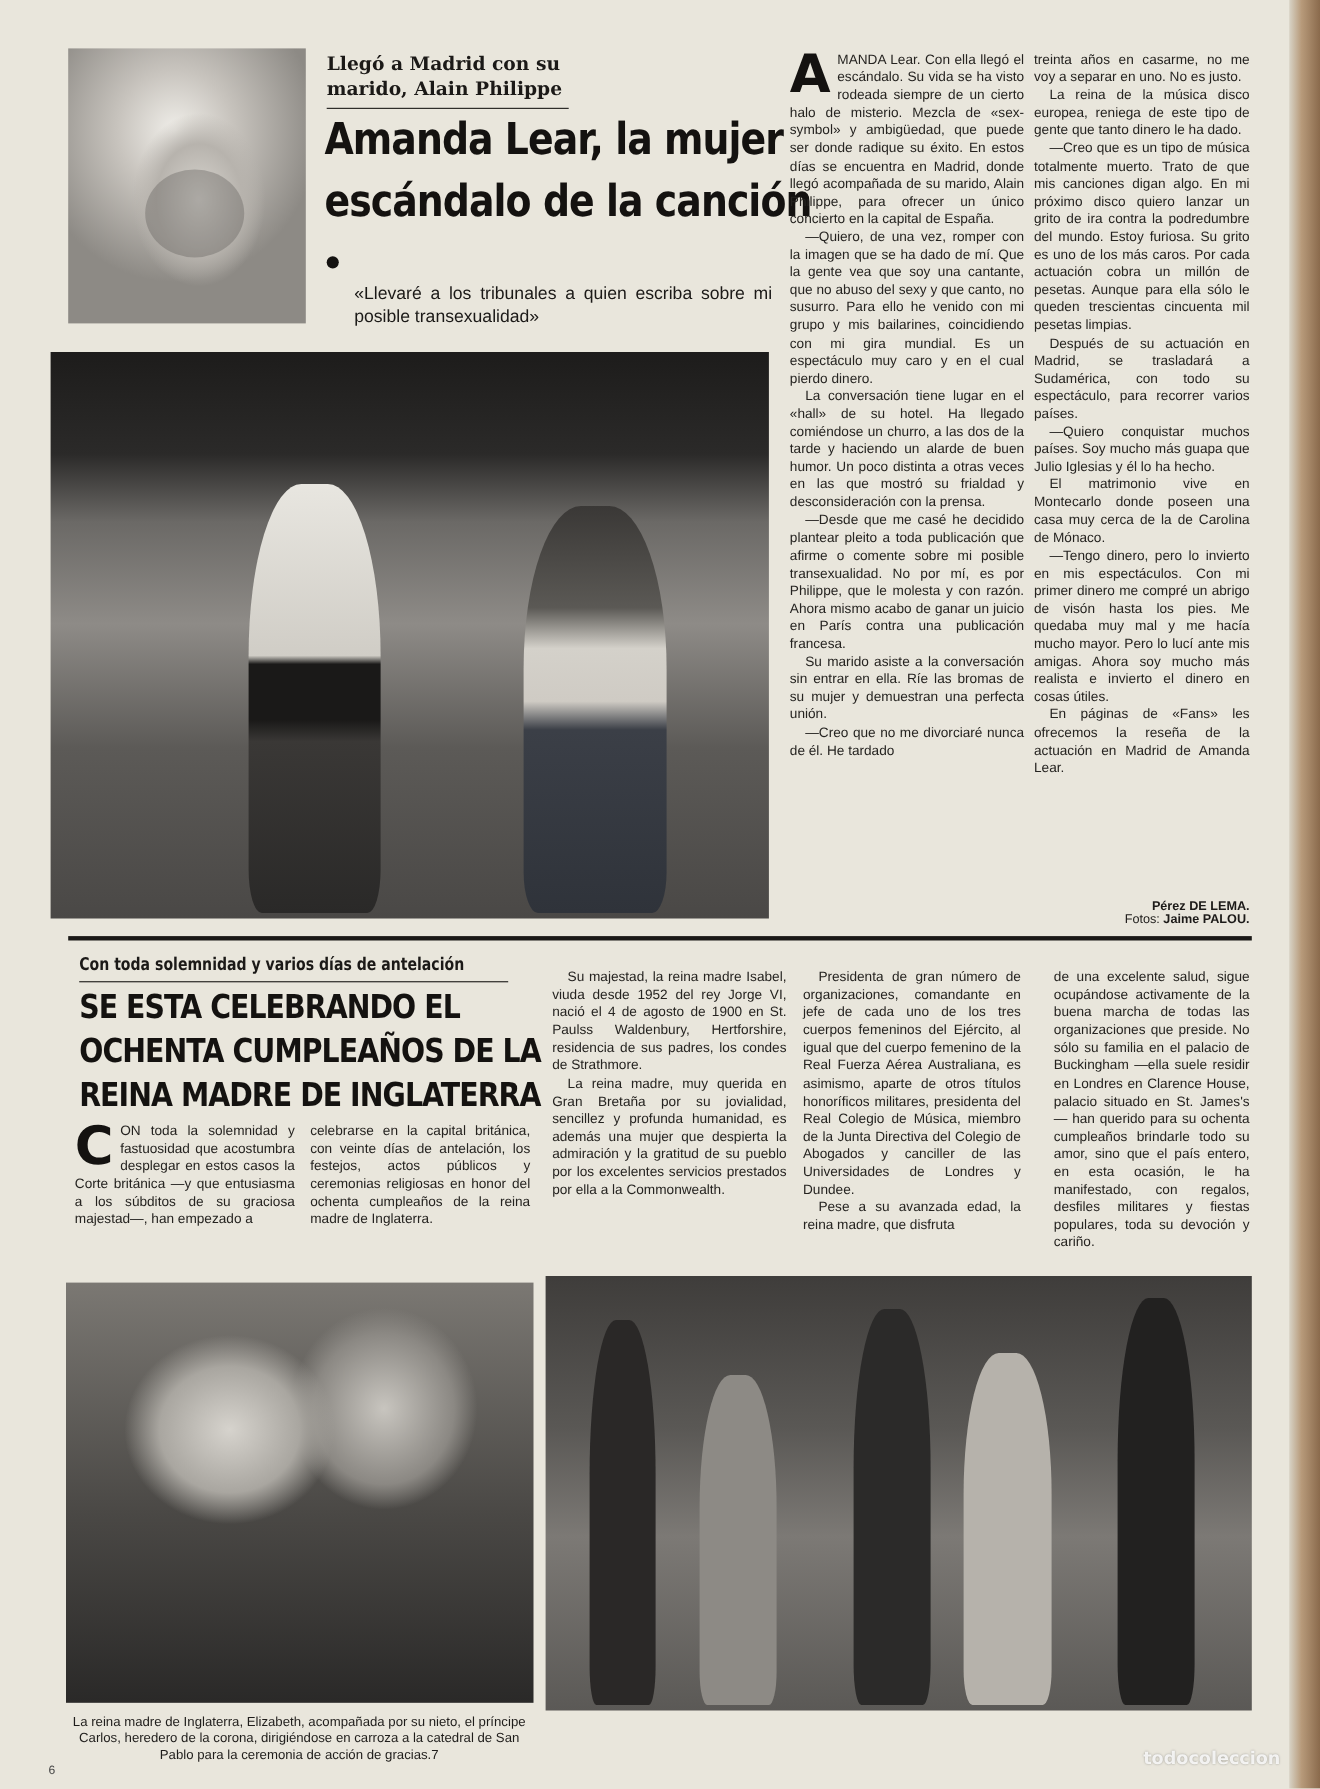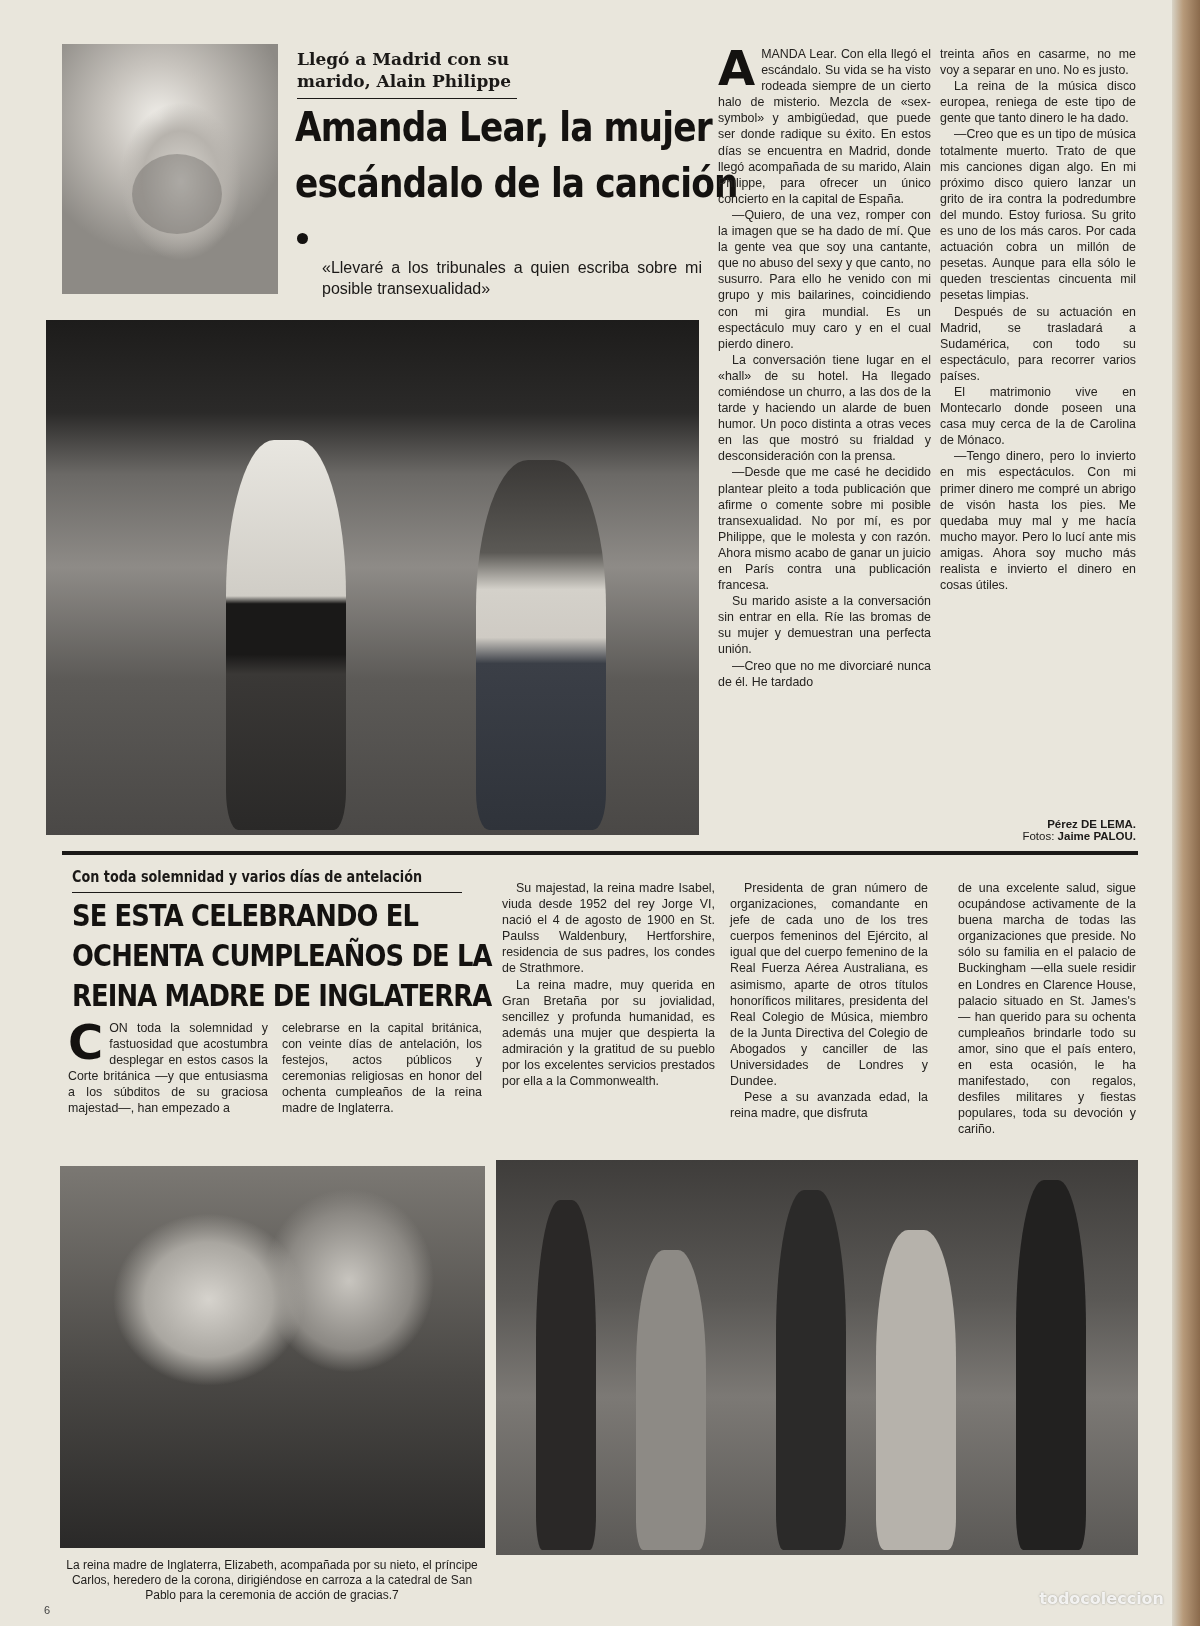--- a/index.html
+++ b/index.html
@@ -110,22 +110,24 @@
     <p>—Desde que me casé he decidido plantear pleito a toda publicación que afirme o comente sobre mi posible transexualidad. No por mí, es por Philippe, que le molesta y con razón. Ahora mismo acabo de ganar un juicio en París contra una publicación francesa.</p>
     <p>Su marido asiste a la conversación sin entrar en ella. Ríe las bromas de su mujer y demuestran una perfecta unión.</p>
     <p>—Creo que no me divorciaré nunca de él. He tardado</p>
   </div>
 
   <div class="col" style="left:940px; top:46px; width:196px;">
     <p class="noindent">treinta años en casarme, no me voy a separar en uno. No es justo.</p>
     <p>La reina de la música disco europea, reniega de este tipo de gente que tanto dinero le ha dado.</p>
     <p>—Creo que es un tipo de música totalmente muerto. Trato de que mis canciones digan algo. En mi próximo disco quiero lanzar un grito de ira contra la podredumbre del mundo. Estoy furiosa. Su grito es uno de los más caros. Por cada actuación cobra un millón de pesetas. Aunque para ella sólo le queden trescientas cincuenta mil pesetas limpias.</p>
     <p>Después de su actuación en Madrid, se trasladará a Sudamérica, con todo su espectáculo, para recorrer varios países.</p>
+    <p>—Quiero conquistar muchos países. Soy mucho más guapa que Julio Iglesias y él lo ha hecho.</p>
     <p>El matrimonio vive en Montecarlo donde poseen una casa muy cerca de la de Carolina de Mónaco.</p>
     <p>—Tengo dinero, pero lo invierto en mis espectáculos. Con mi primer dinero me compré un abrigo de visón hasta los pies. Me quedaba muy mal y me hacía mucho mayor. Pero lo lucí ante mis amigas. Ahora soy mucho más realista e invierto el dinero en cosas útiles.</p>
+    <p>En páginas de «Fans» les ofrecemos la reseña de la actuación en Madrid de Amanda Lear.</p>
   </div>
 
   <div class="byline" style="left:940px; top:818px; width:196px;">
     <div>Pérez DE LEMA.</div>
     <div>
       <span style="font-weight:normal">Fotos:</span>
       <span>Jaime PALOU.</span>
     </div>
   </div>
 

